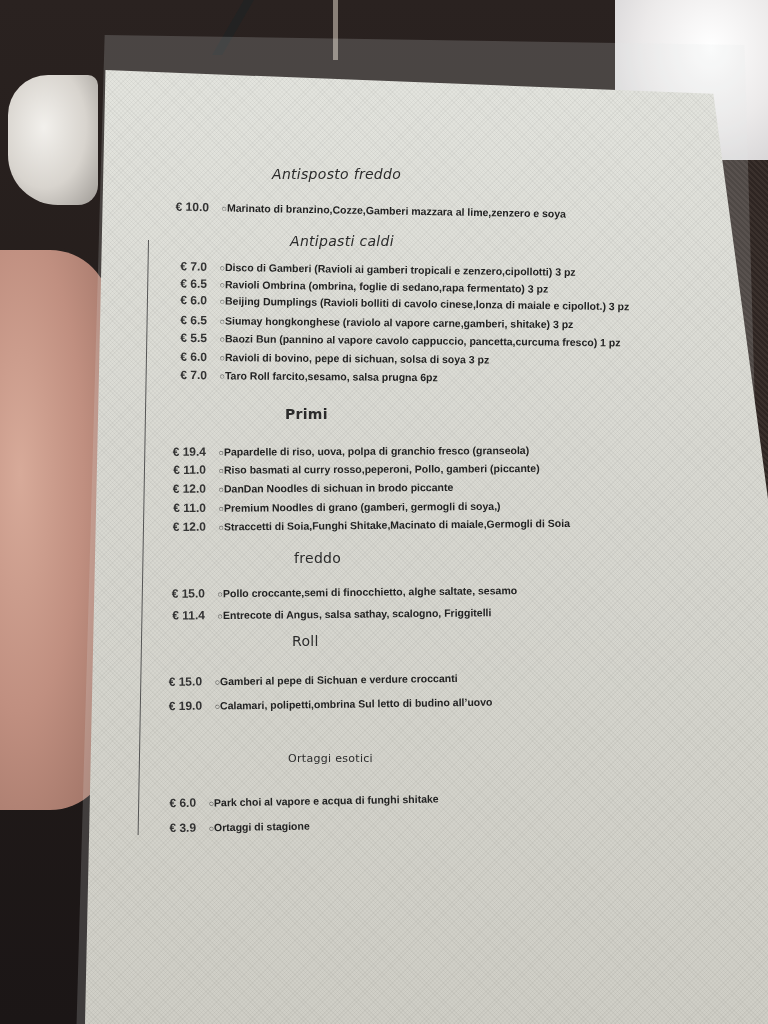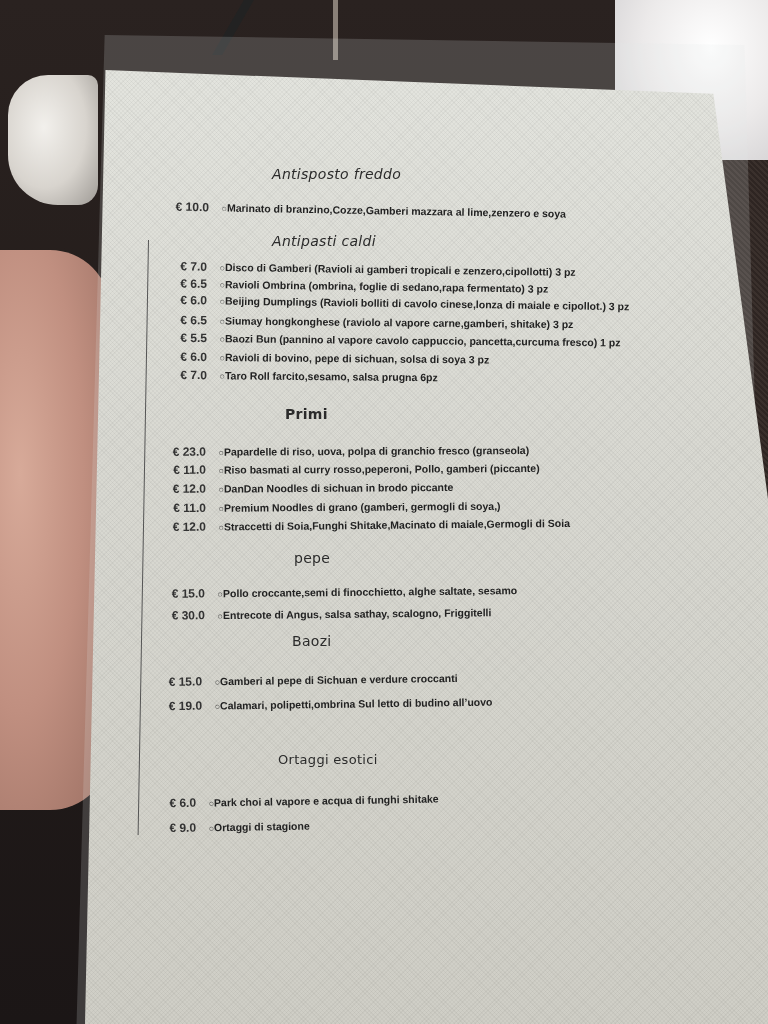--- a/index.html
+++ b/index.html
@@ -77,21 +77,21 @@
 
   <div class="menu">
 
     <div class="heading" style="left:272px;top:166px;font-style:italic;">Antisposto freddo</div>
     <div class="row" style="left:165px;top:203px;transform:rotate(1deg);">
       <span class="price">€ 10.0</span>
       <span class="bullet">○</span>
       <span class="item">Marinato di branzino,Cozze,Gamberi mazzara al lime,zenzero e soya</span>
     </div>
 
-    <div class="heading" style="left:272px;top:233px;font-style:italic;">Antipasti caldi</div>
+    <div class="heading" style="left:290px;top:233px;font-style:italic;">Antipasti caldi</div>
     <div class="row" style="left:163px;top:262px;transform:rotate(0.8deg);">
       <span class="price">€ 7.0</span>
       <span class="bullet">○</span>
       <span class="item">Disco di Gamberi (Ravioli ai gamberi tropicali e zenzero,cipollotti)  3 pz</span>
     </div>
     <div class="row" style="left:163px;top:279px;transform:rotate(0.8deg);">
       <span class="price">€ 6.5</span>
       <span class="bullet">○</span>
       <span class="item">Ravioli Ombrina (ombrina, foglie di sedano,rapa fermentato) 3 pz</span>
     </div>
@@ -116,21 +116,21 @@
       <span class="item">Ravioli di bovino, pepe di sichuan, solsa di soya  3 pz</span>
     </div>
     <div class="row" style="left:163px;top:369px;transform:rotate(0.5deg);">
       <span class="price">€ 7.0</span>
       <span class="bullet">○</span>
       <span class="item">Taro Roll farcito,sesamo, salsa prugna  6pz</span>
     </div>
 
     <div class="heading" style="left:285px;top:406px;font-weight:bold;">Primi</div>
     <div class="row" style="left:162px;top:444px;transform:rotate(-0.3deg);">
-      <span class="price">€ 23.0</span>
+      <span class="price">€ 19.4</span>
       <span class="bullet">○</span>
       <span class="item">Papardelle di riso, uova, polpa di granchio fresco (granseola)</span>
     </div>
     <div class="row" style="left:162px;top:462px;transform:rotate(-0.3deg);">
       <span class="price">€ 11.0</span>
       <span class="bullet">○</span>
       <span class="item">Riso basmati al curry rosso,peperoni, Pollo, gamberi (piccante)</span>
     </div>
     <div class="row" style="left:162px;top:481px;transform:rotate(-0.4deg);">
       <span class="price">€ 12.0</span>
@@ -141,49 +141,49 @@
       <span class="price">€ 11.0</span>
       <span class="bullet">○</span>
       <span class="item">Premium Noodles di grano (gamberi, germogli di soya,)</span>
     </div>
     <div class="row" style="left:162px;top:518px;transform:rotate(-0.6deg);">
       <span class="price">€ 12.0</span>
       <span class="bullet">○</span>
       <span class="item">Straccetti di Soia,Funghi Shitake,Macinato di maiale,Germogli di Soia</span>
     </div>
 
-    <div class="heading" style="left:294px;top:550px;">pepe</div>
+    <div class="heading" style="left:294px;top:550px;">freddo</div>
     <div class="row" style="left:161px;top:585px;transform:rotate(-0.6deg);">
       <span class="price">€ 15.0</span>
       <span class="bullet">○</span>
       <span class="item">Pollo croccante,semi di finocchietto, alghe saltate, sesamo</span>
     </div>
     <div class="row" style="left:161px;top:607px;transform:rotate(-0.6deg);">
-      <span class="price">€ 30.0</span>
+      <span class="price">€ 11.4</span>
       <span class="bullet">○</span>
       <span class="item">Entrecote di Angus, salsa sathay, scalogno, Friggitelli</span>
     </div>
 
-    <div class="heading" style="left:292px;top:633px;">Baozi</div>
+    <div class="heading" style="left:292px;top:633px;">Roll</div>
     <div class="row" style="left:158px;top:673px;transform:rotate(-0.8deg);">
       <span class="price">€ 15.0</span>
       <span class="bullet">○</span>
       <span class="item">Gamberi al pepe di Sichuan e verdure croccanti</span>
     </div>
     <div class="row" style="left:158px;top:697px;transform:rotate(-0.8deg);">
       <span class="price">€ 19.0</span>
       <span class="bullet">○</span>
       <span class="item">Calamari, polipetti,ombrina Sul letto di budino all’uovo</span>
     </div>
 
-    <div class="heading" style="left:278px;top:752px;font-size:13px;">Ortaggi esotici</div>
+    <div class="heading" style="left:288px;top:752px;font-size:11px;">Ortaggi esotici</div>
     <div class="row" style="left:152px;top:794px;transform:rotate(-1deg);">
       <span class="price">€ 6.0</span>
       <span class="bullet">○</span>
       <span class="item">Park choi al vapore e acqua di funghi shitake</span>
     </div>
     <div class="row" style="left:152px;top:820px;transform:rotate(-1deg);">
-      <span class="price">€ 9.0</span>
+      <span class="price">€ 3.9</span>
       <span class="bullet">○</span>
       <span class="item">Ortaggi di stagione</span>
     </div>
   </div>
 </div>
 
 </body></html>

